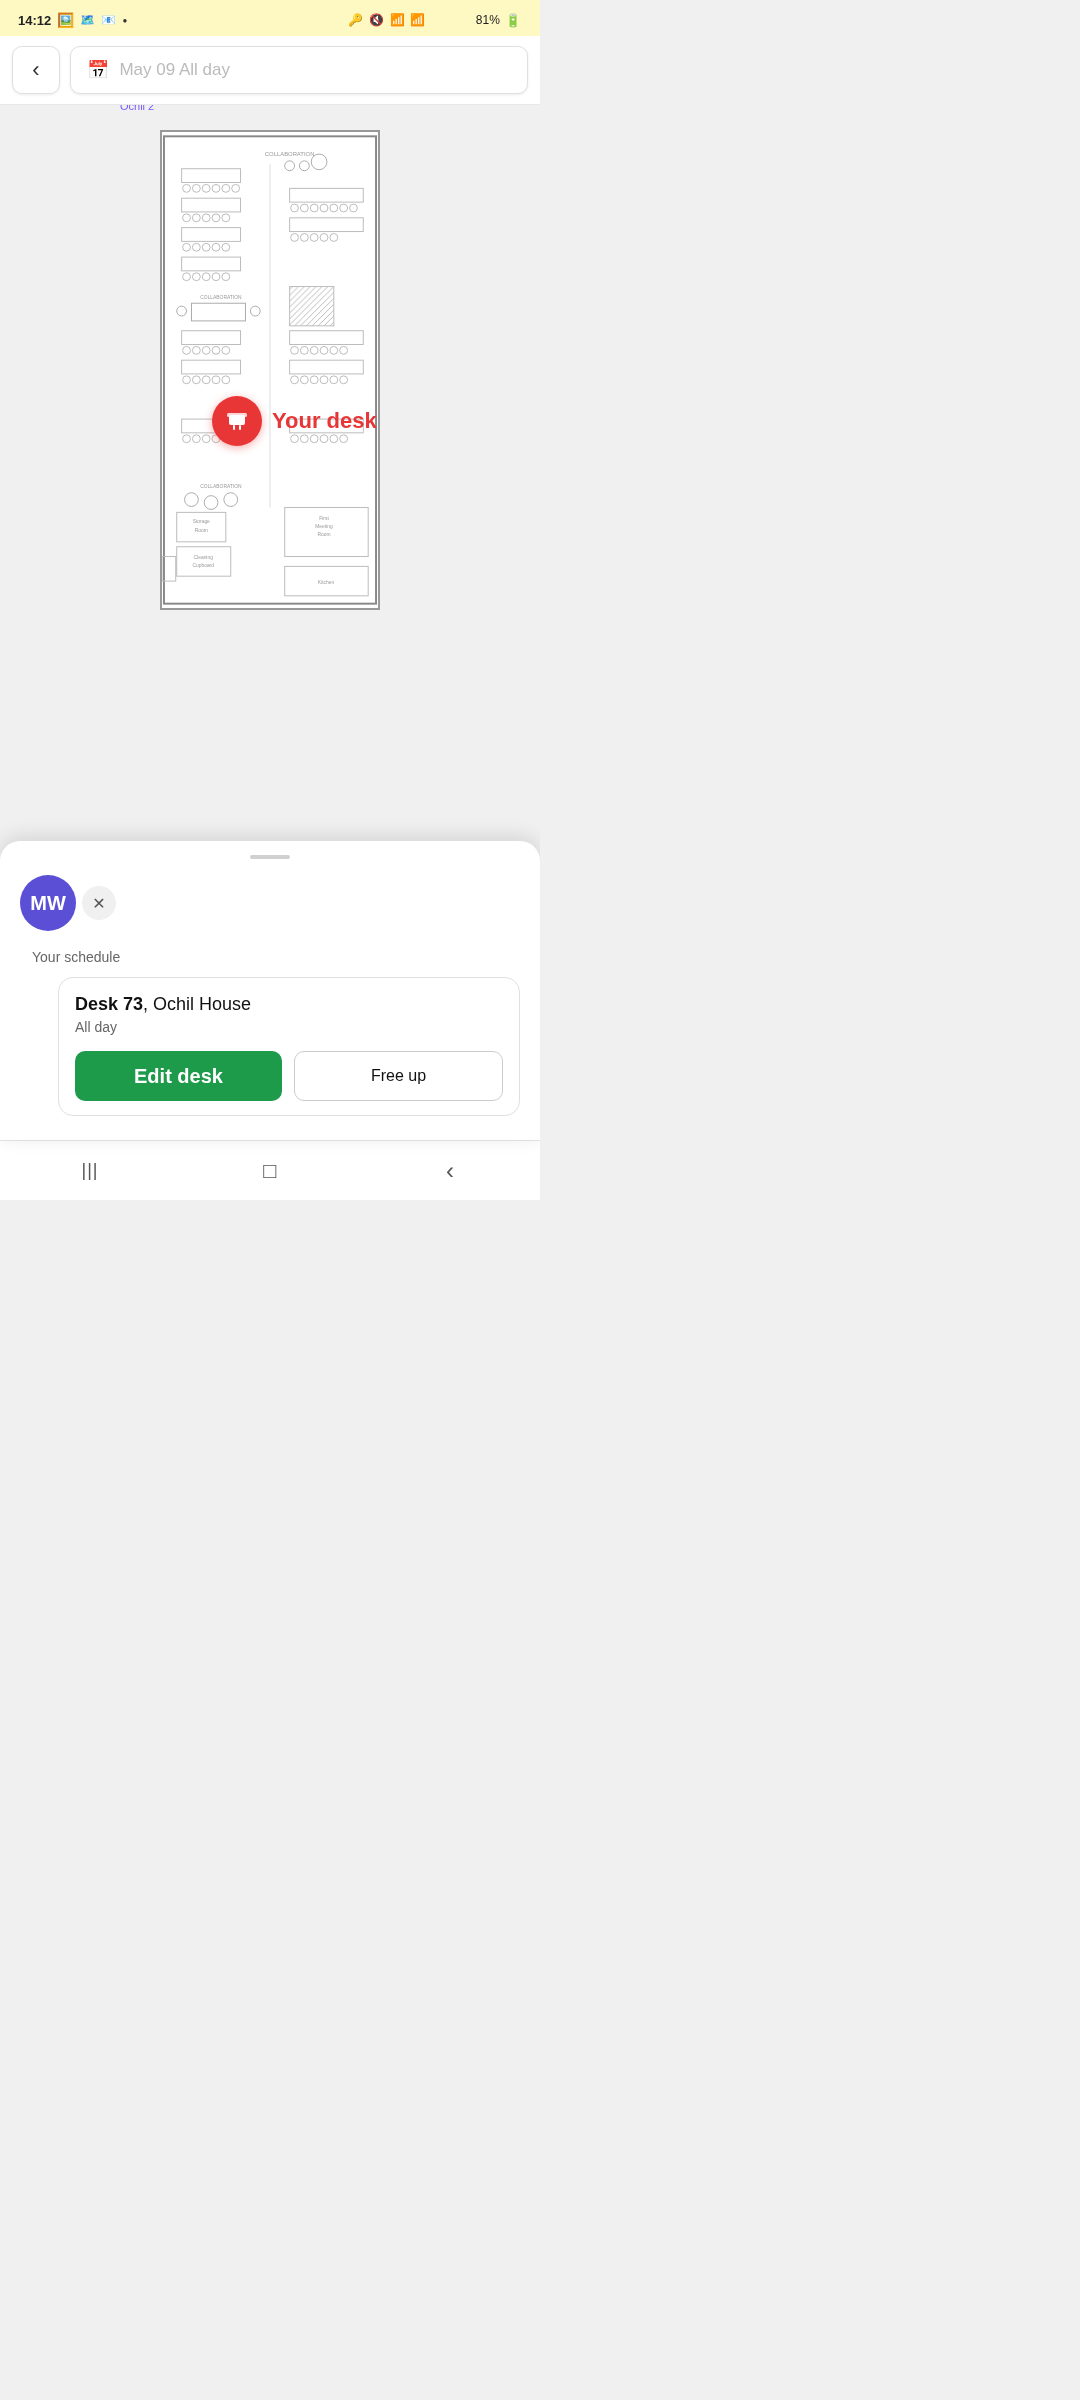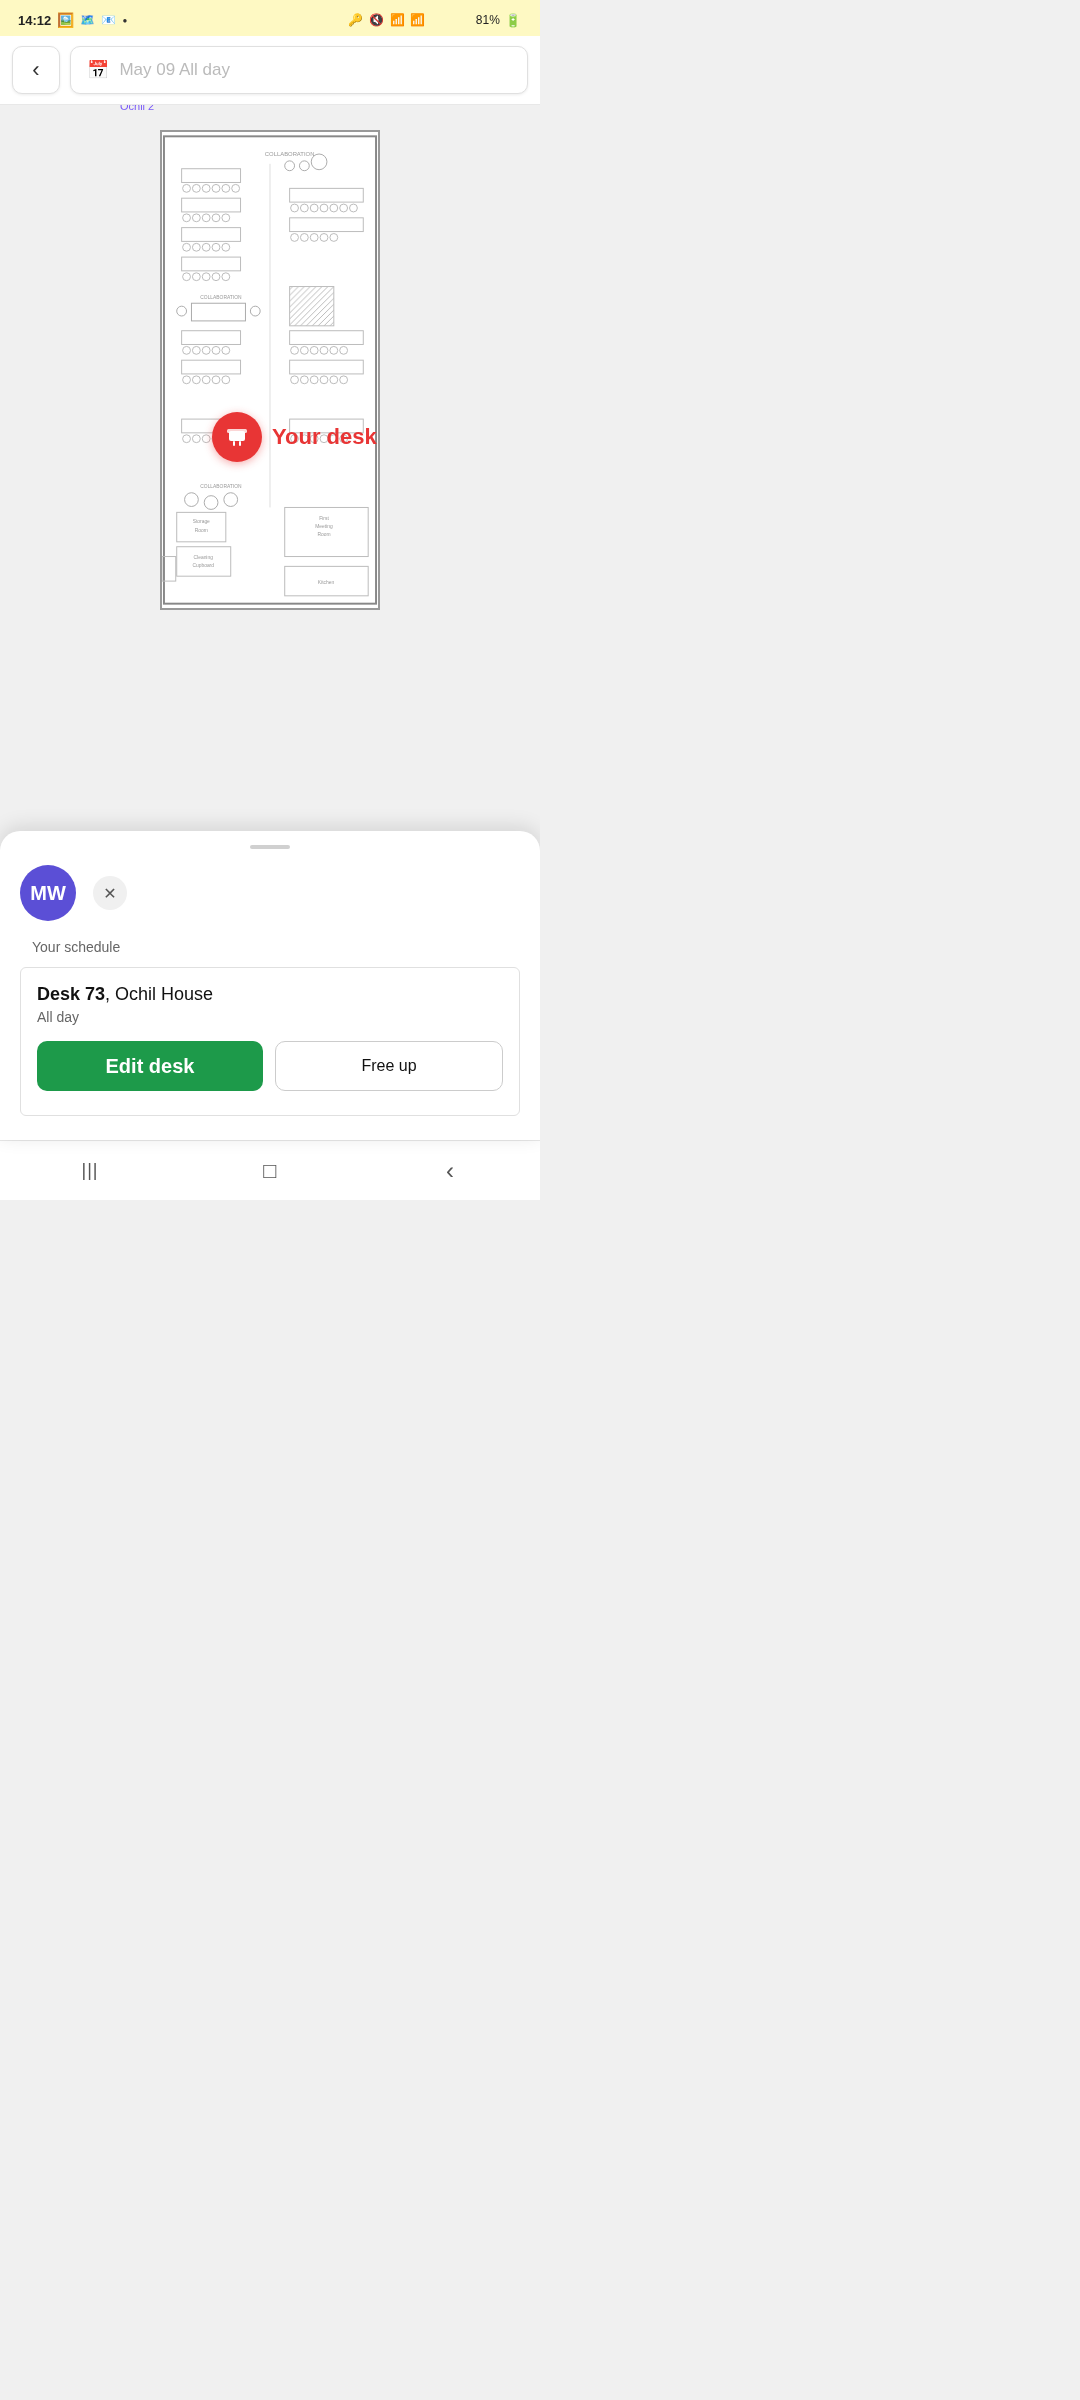--- a/index.html
+++ b/index.html
@@ -111,21 +111,21 @@
       left: -40px;
       font-size: 11px;
       color: #7a5af8;
       font-weight: 500;
     }
 
     
     .desk-marker {
       position: absolute;
       left: 50px;
-      top: 280px;
+      top: 264px;
       display: flex;
       align-items: center;
       gap: 10px;
       z-index: 10;
     }
     .desk-icon {
       width: 50px;
       height: 50px;
       background: #e83535;
       border-radius: 50%;
@@ -158,21 +158,21 @@
     .sheet-handle {
       width: 40px;
       height: 4px;
       background: #d0d0d0;
       border-radius: 2px;
       margin: 0 auto 16px auto;
     }
     .user-header {
       display: flex;
       align-items: center;
-      gap: 17px;
+      gap: 6px;
       margin-bottom: 18px;
     }
     .user-avatar {
       width: 56px;
       height: 56px;
       background: #5b4fd6;
       border-radius: 50%;
       display: flex;
       align-items: center;
       justify-content: center;
@@ -212,22 +212,23 @@
 
     .schedule-label {
       font-size: 14px;
       color: #666;
       margin-bottom: 12px;
       margin-left: 12px;
     }
 
     .booking-card {
       border: 1.5px solid #e0e0e0;
-      border-radius: 6px;
-      padding: 16px 16px 24px 16px;
+      border-radius: 15px;
+      padding: 16px 16px 14px 16px;
+      margin-left: 38px;
     }
     .booking-desk {
       font-size: 18px;
       color: #111;
       margin-bottom: 4px;
     }
     .booking-desk strong {
       font-weight: 700;
     }
     .booking-time {

